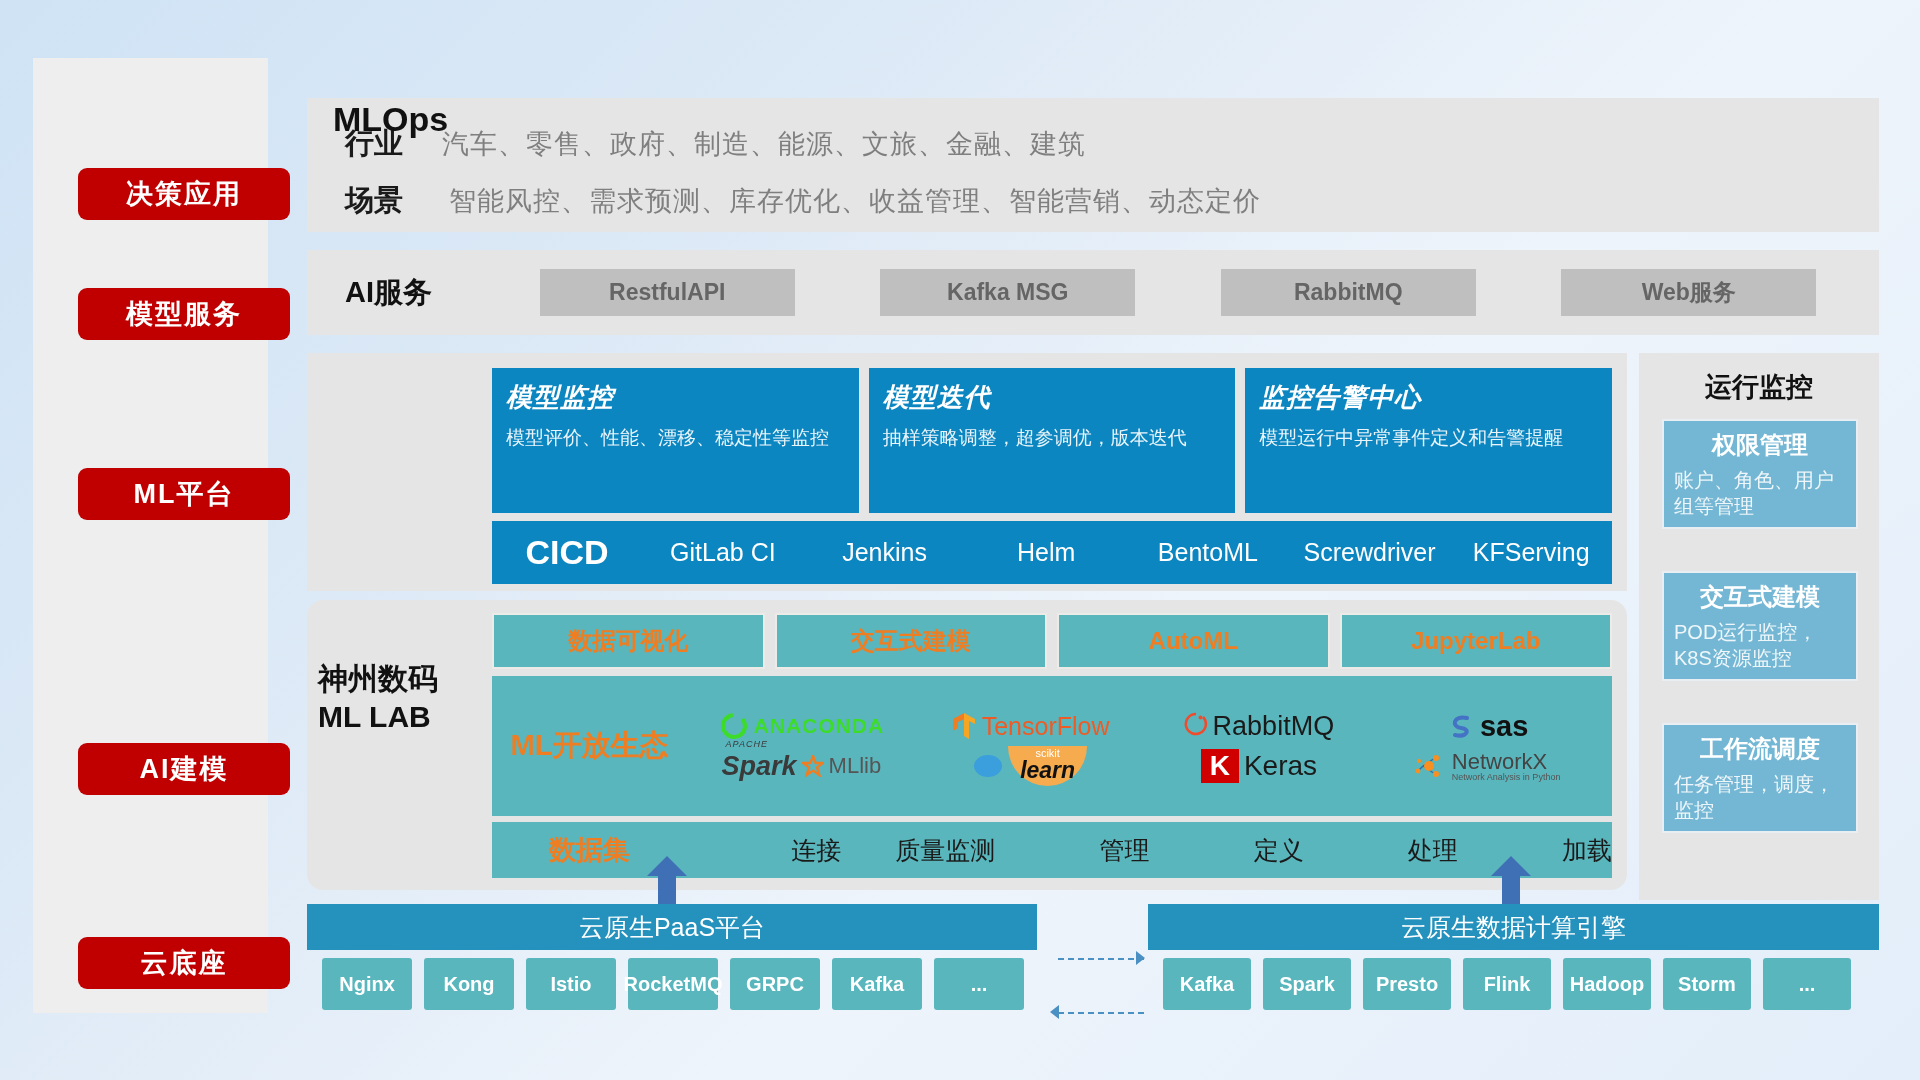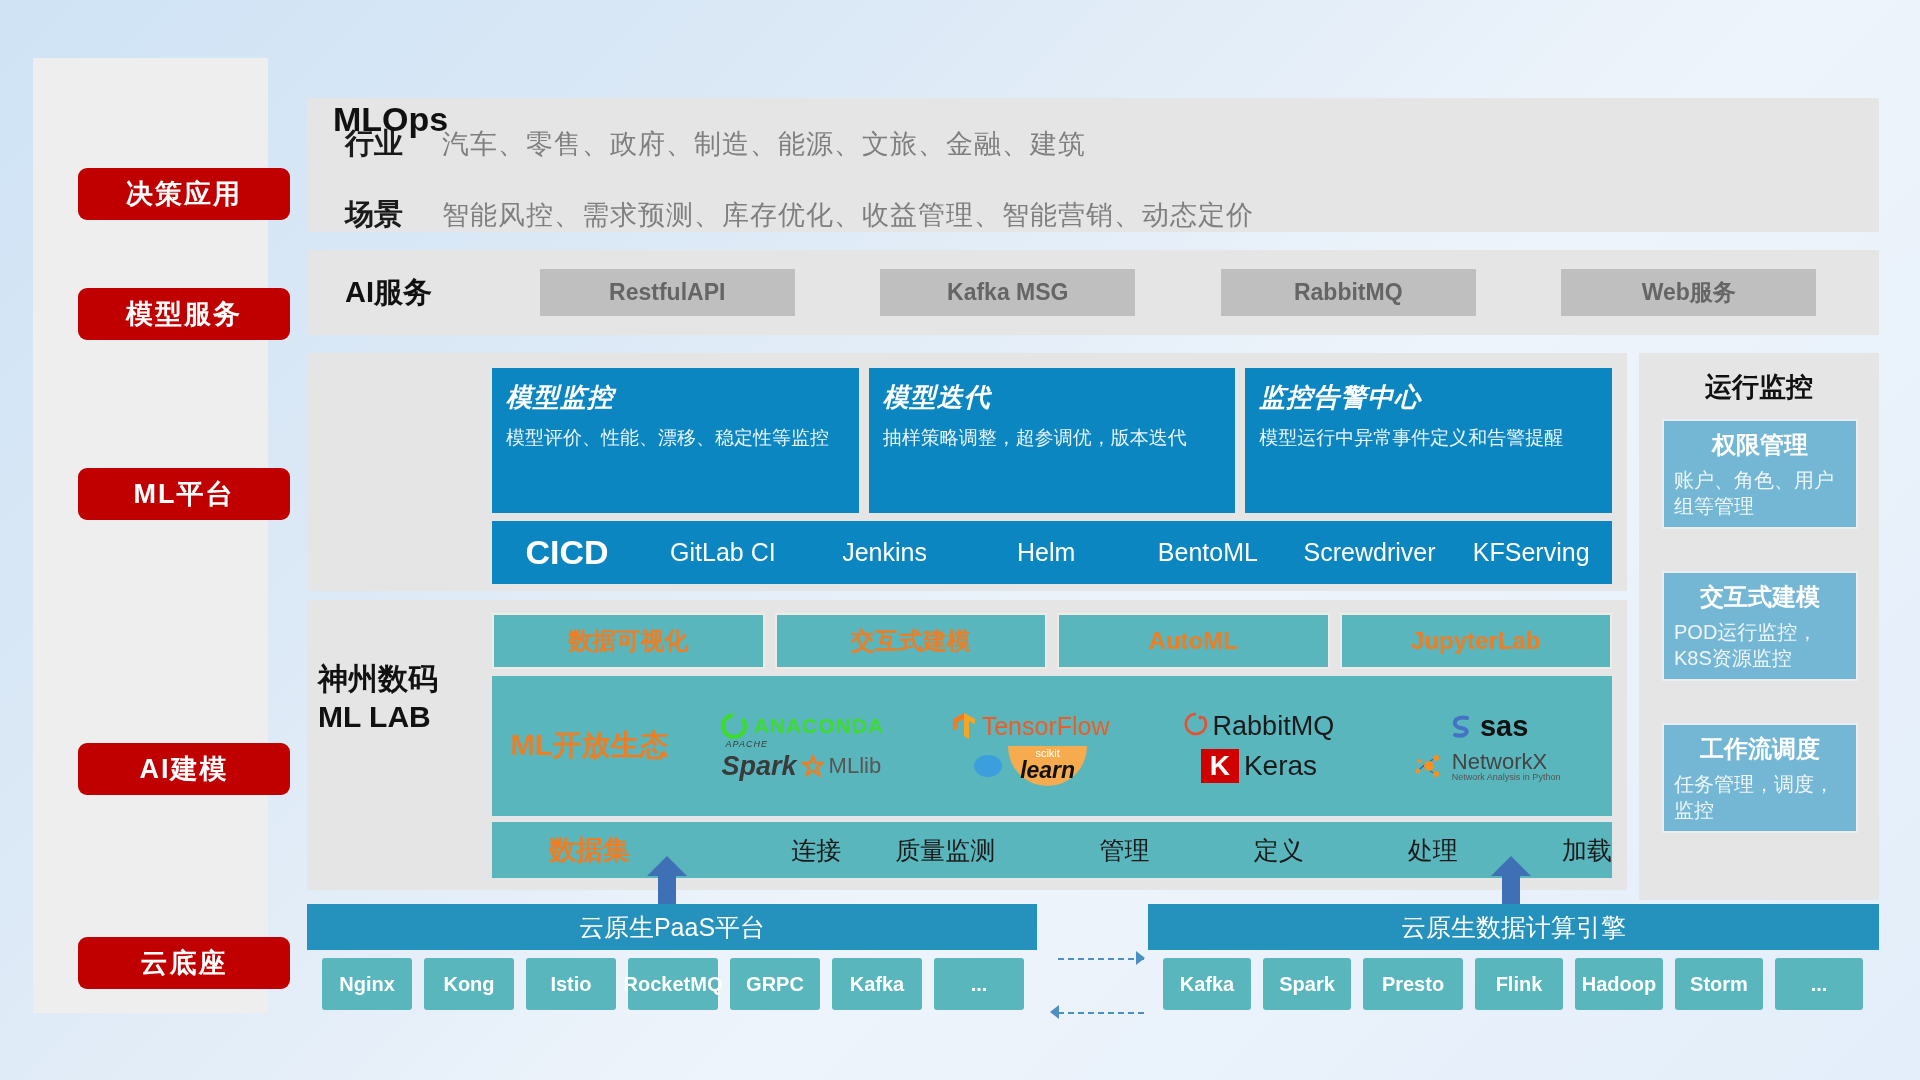--- a/index.html
+++ b/index.html
@@ -31,21 +31,21 @@
 
   
   .panel{position:absolute;background:#e5e5e5;margin-top:40px;}
 
   
   .p-apps{left:307px;top:58px;width:1572px;height:134px;}
   .rowline{position:absolute;display:flex;align-items:center;}
   .rk{font-size:29px;font-weight:bold;color:#1a1a1a;width:135px;padding-left:38px;box-sizing:border-box;}
   .rv{font-size:27px;color:#7f7f7f;letter-spacing:1px;}
   .r-ind{left:0;top:18px;width:100%;height:56px;}
-  .r-sce{left:0;top:89px;width:100%;height:56px;}
+  .r-sce{left:0;top:75px;width:100%;height:56px;gap:7px;}
 
   
   .p-svc{left:307px;top:210px;width:1572px;height:85px;}
   .svc-title{position:absolute;left:38px;top:23px;font-size:29px;font-weight:bold;color:#111;}
   .svc-list{position:absolute;left:190px;top:0;right:18px;height:85px;display:flex;align-items:center;gap:0;justify-content:space-between;padding:0 300px 0 300px;box-sizing:border-box;}
   .svc-box{
     width:255px;height:47px;background:#bfbfbf;color:#656565;
     display:flex;align-items:center;justify-content:center;
     font-size:23px;font-weight:bold;
   }
@@ -58,21 +58,21 @@
   .mlops-card h4{margin:0 0 10px 0;font-size:26px;font-weight:bold;text-align:left;letter-spacing:1px;font-style:italic;}
   .mlops-card p{margin:0;font-size:19px;line-height:1.35;color:#eaf5fb;}
   .cicd{
     position:absolute;left:185px;top:168px;width:1120px;height:63px;
     background:#0c86c0;color:#fff;display:flex;align-items:center;overflow:hidden;
   }
   .cicd-t{width:150px;text-align:center;font-size:34px;font-weight:bold;flex:none;}
   .cicd-i{flex:1;text-align:center;font-size:25px;line-height:1.05;word-break:break-all;}
 
   
-  .p-lab{left:307px;top:560px;width:1320px;height:290px;}
+  .p-lab{left:307px;top:560px;width:1320px;height:290px;border-radius:16px;}
   .lab-title{position:absolute;left:318px;top:660px;font-size:30px;font-weight:bold;color:#111;line-height:1.25;}
   .lab-tools{position:absolute;left:185px;top:13px;width:1120px;height:56px;display:flex;gap:10px;}
   .lab-tool{flex:1;background:#5ab6bd;border:2px solid #ecebe8;display:flex;align-items:center;justify-content:center;color:#ef7d22;font-size:24px;font-weight:bold;box-sizing:border-box;}
   .lab-eco{position:absolute;left:185px;top:76px;width:1120px;height:140px;background:#5ab6bd;display:flex;align-items:center;}
   .eco-label{width:195px;text-align:center;color:#ef7d22;font-size:29px;font-weight:bold;flex:none;}
   .eco-grid{flex:1;display:grid;grid-template-columns:repeat(4,1fr);grid-template-rows:1fr 1fr;align-items:center;justify-items:center;padding-right:10px;}
   .lab-data{position:absolute;left:185px;top:222px;width:1120px;height:56px;background:#5ab6bd;display:flex;align-items:center;}
   .data-label{width:195px;text-align:center;color:#ef7d22;font-size:27px;font-weight:bold;flex:none;}
   .data-item{flex:1;text-align:right;color:#1a1a1a;font-size:25px;}
 
@@ -325,21 +325,21 @@
     <div class="chip" style="width:90px;">Istio</div>
     <div class="chip" style="width:90px;">RocketMQ</div>
     <div class="chip" style="width:90px;">GRPC</div>
     <div class="chip" style="width:90px;">Kafka</div>
     <div class="chip" style="width:90px;">...</div>
   </div>
 
   <div class="chipline chips-right">
     <div class="chip" style="width:88px;">Kafka</div>
     <div class="chip" style="width:88px;">Spark</div>
-    <div class="chip" style="width:100px;">Presto</div>
+    <div class="chip" style="width:88px;">Presto</div>
     <div class="chip" style="width:88px;">Flink</div>
     <div class="chip" style="width:88px;">Hadoop</div>
     <div class="chip" style="width:88px;">Storm</div>
     <div class="chip" style="width:88px;">...</div>
   </div>
 
   <div class="dashed" style="left:1058px;top:958px;width:86px;"></div>
   <div class="dashed" style="left:1058px;top:1012px;width:86px;"></div>
   <div style="position:absolute;left:1136px;top:951px;width:0;height:0;border-left:9px solid #4a90c2;border-top:7px solid transparent;border-bottom:7px solid transparent;"></div>
   <div style="position:absolute;left:1050px;top:1005px;width:0;height:0;border-right:9px solid #4a90c2;border-top:7px solid transparent;border-bottom:7px solid transparent;"></div>

